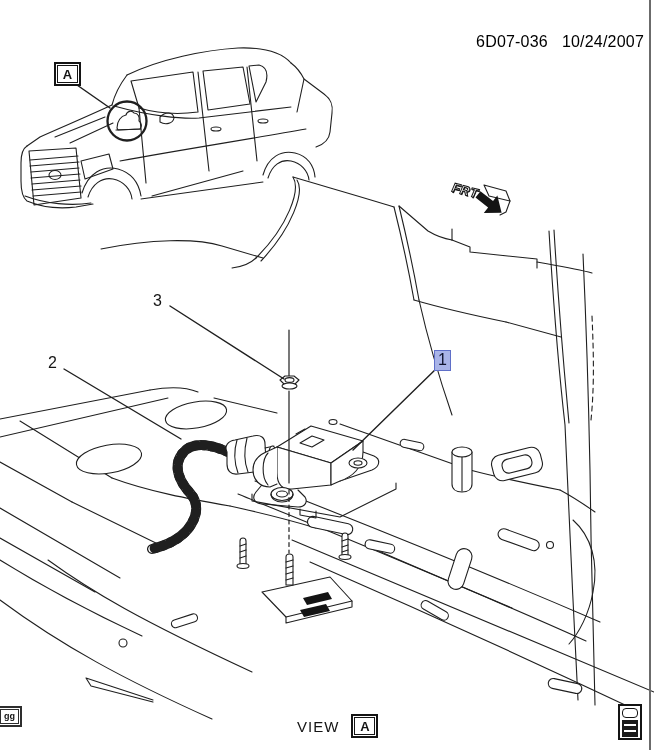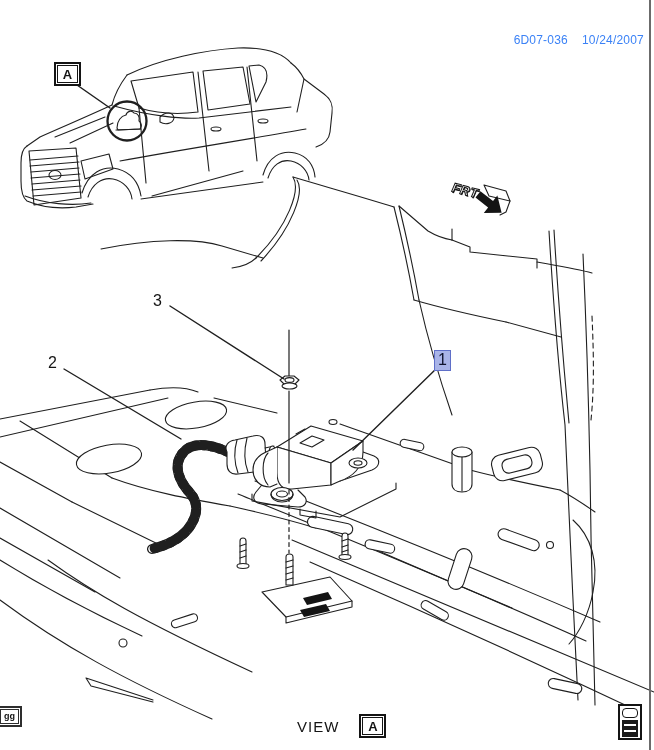--- a/index.html
+++ b/index.html
@@ -3,22 +3,22 @@
 <meta charset="utf-8">
 <style>
   html,body{margin:0;padding:0;background:#fff;}
   .canvas{
     position:relative;width:654px;height:750px;background:#fff;overflow:hidden;
     font-family:"Liberation Sans", sans-serif;color:#141414;
   }
   .art{position:absolute;left:0;top:0;}
   .page-border-right{position:absolute;top:0;left:649px;width:2px;height:750px;background:#6b6b6b;}
   .doc-header{
-    position:absolute;top:33px;right:10px;font-size:12px;letter-spacing:.2px;
-    white-space:nowrap;color:#3b82f6;
+    position:absolute;top:33px;right:10px;font-size:16px;letter-spacing:.2px;
+    white-space:nowrap;color:#000000;
   }
   .doc-header .code{margin-right:14px;}
   
   .ref-box{
     position:absolute;border:2px solid #141414;padding:1px;background:#fff;box-sizing:border-box;
   }
   .ref-box .inner{
     border:1.3px solid #141414;display:flex;align-items:center;justify-content:center;
     font-weight:bold;font-size:13px;line-height:1;padding:1px 4px;min-width:11px;min-height:14px;
   }
@@ -31,21 +31,21 @@
   }
   
   .callout{position:absolute;font-size:16px;line-height:1;color:#141414;}
   .callout-3{left:153px;top:293px;}
   .callout-2{left:48px;top:355px;}
   .callout-1{
     left:434px;top:350px;background:#a9b4e8;border:1px solid #5f6fc8;
     padding:1px 3px 2px 3px;color:#10142e;
   }
   
-  .view-caption{position:absolute;left:297px;top:714px;display:flex;align-items:center;gap:20px;}
+  .view-caption{position:absolute;left:297px;top:714px;display:flex;align-items:center;gap:12px;}
   .view-caption .txt{font-size:15px;letter-spacing:1px;}
   
   .corner-left{
     position:absolute;left:-3px;top:706px;border:2px solid #2e2e2e;padding:1px;background:#fff;
   }
   .corner-left .inner{
     border:1px solid #2e2e2e;font-size:9px;font-weight:bold;padding:2px 3px;line-height:1;text-align:center;
   }
   
   .corner-right{

